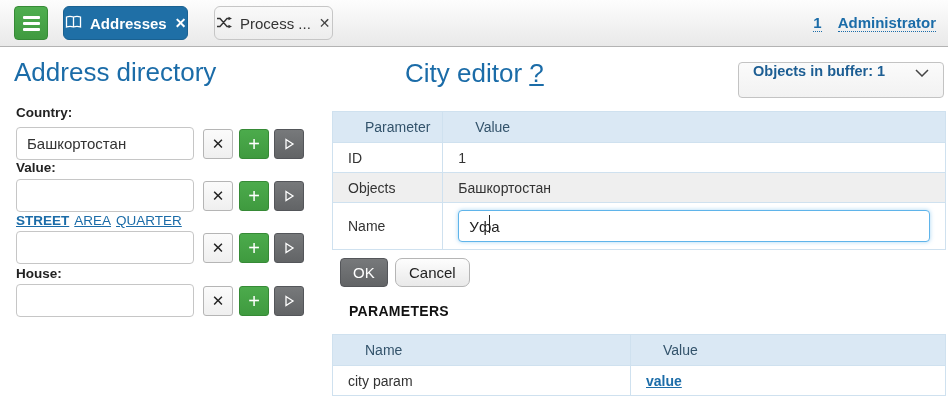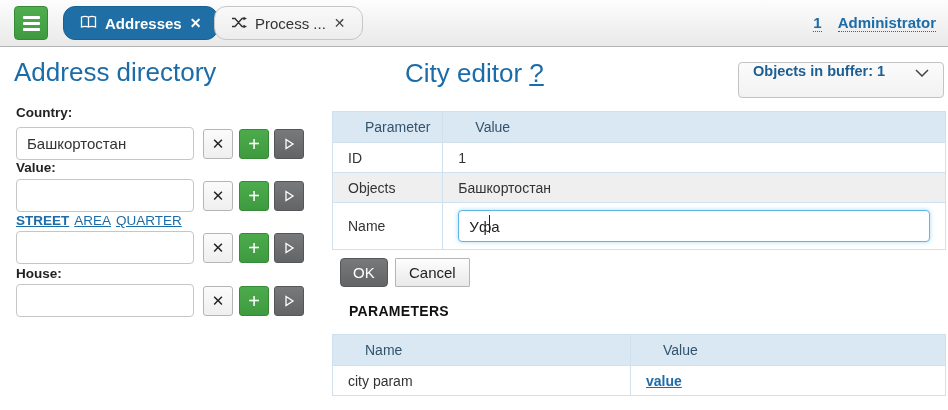--- a/index.html
+++ b/index.html
@@ -6,22 +6,22 @@
   html,body { width:948px; height:410px; background:#fff; font-family:"Liberation Sans", sans-serif; }
   #app { position:relative; width:948px; height:410px; background:#fff; overflow:hidden; }
 
   
   .topbar { position:absolute; left:0; top:0; width:948px; height:47px;
             background:linear-gradient(#fdfdfd,#e9e9e9); border-bottom:1px solid #b3b3b3; }
   .menu-btn { position:absolute; left:14px; top:6px; width:34px; height:34px; border-radius:4px;
               background:linear-gradient(#4fae4f,#3f9a3f); border:1px solid #368a36; cursor:pointer;
               display:flex; flex-direction:column; justify-content:center; align-items:center; gap:3px; }
   .menu-btn .bar { width:17px; height:3px; background:#fff; border-radius:1px; }
-  .tab { position:absolute; top:6px; height:34px; border-radius:12px; display:flex; align-items:center;
-         gap:8px; padding:0 16px; font-size:15px; cursor:pointer; }
+  .tab { position:absolute; top:6px; height:34px; border-radius:6px; display:flex; align-items:center;
+         gap:8px; padding:0 1px; font-size:15px; cursor:pointer; }
   .tab.active { left:63px; background:#1f6fa6; border:1px solid #1a6191; color:#fff; font-weight:700; }
   .tab.inactive { left:214px; background:linear-gradient(#f9f9f9,#ededed); border:1px solid #c6c6c6; color:#333; }
   .tab .close { font-size:14px; cursor:pointer; }
   .tab.active .close { color:#fff; }
   .tab.inactive .close { color:#444; }
   .userbox { position:absolute; right:12px; top:0; height:46px; display:flex; align-items:center; gap:16px; }
   .userlink { color:#1b6ca8; font-weight:700; font-size:15px; text-decoration:none;
               border-bottom:1px dotted #1b6ca8; cursor:pointer; }
 
   
@@ -56,21 +56,21 @@
   #editor-table tr.namerow td { background:#fff; padding-top:7px; padding-bottom:7px; }
   .name-input { width:472px; height:32px; border:1px solid #5fb4ea; border-radius:4px; outline:none;
                 box-shadow:0 0 4px rgba(95,180,234,.55); padding:0 10px; font-size:15px; color:#222;
                 font-family:inherit; }
   .caret { position:absolute; left:489px; top:215px; width:1px; height:18px; background:#222; }
 
   .btn-ok { position:absolute; left:340px; top:258px; height:29px; min-width:40px; padding:0 12px;
             background:linear-gradient(#77797b,#626466); border:1px solid #54565a; border-radius:4px;
             color:#fff; font-size:15px; cursor:pointer; font-family:inherit; }
   .btn-cancel { position:absolute; left:395px; top:258px; height:29px; padding:0 13px;
-            background:linear-gradient(#fdfdfd,#e9e9e9); border:1px solid #b5b5b5; border-radius:1px;
+            background:linear-gradient(#fdfdfd,#e9e9e9); border:1px solid #b5b5b5; border-radius:7px;
             color:#222; font-size:15px; cursor:pointer; font-family:inherit; }
 
   .params-title { position:absolute; left:332px; top:303px; font-size:14px; font-weight:700; color:#111;
                   letter-spacing:.3px;padding-left:17px; }
   #params-table { top:334px; }
   #params-table td a { color:#1b6ca8; font-weight:700; text-decoration:underline; cursor:pointer; }
 </style>
 </head>
 <body>
 

